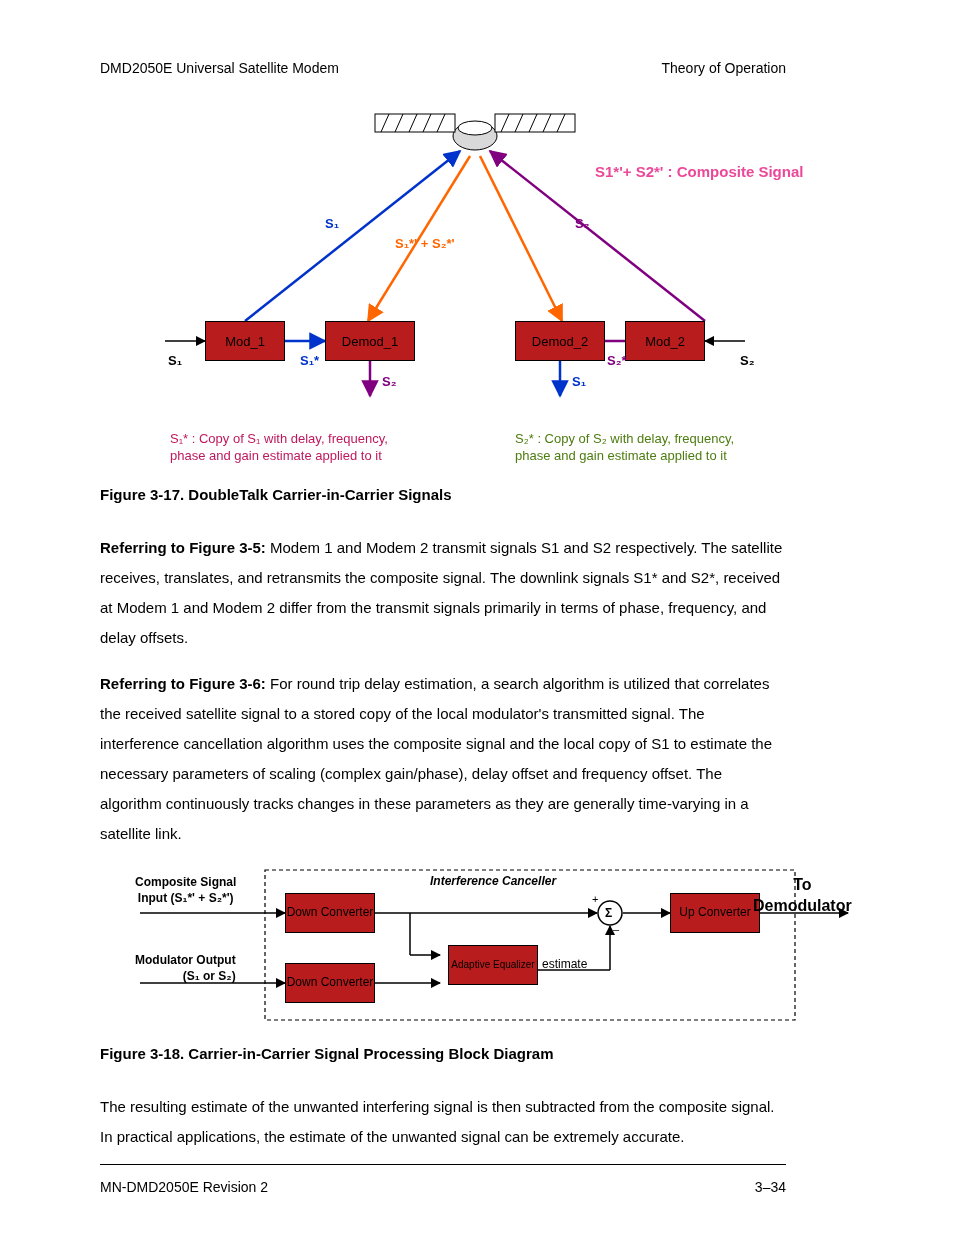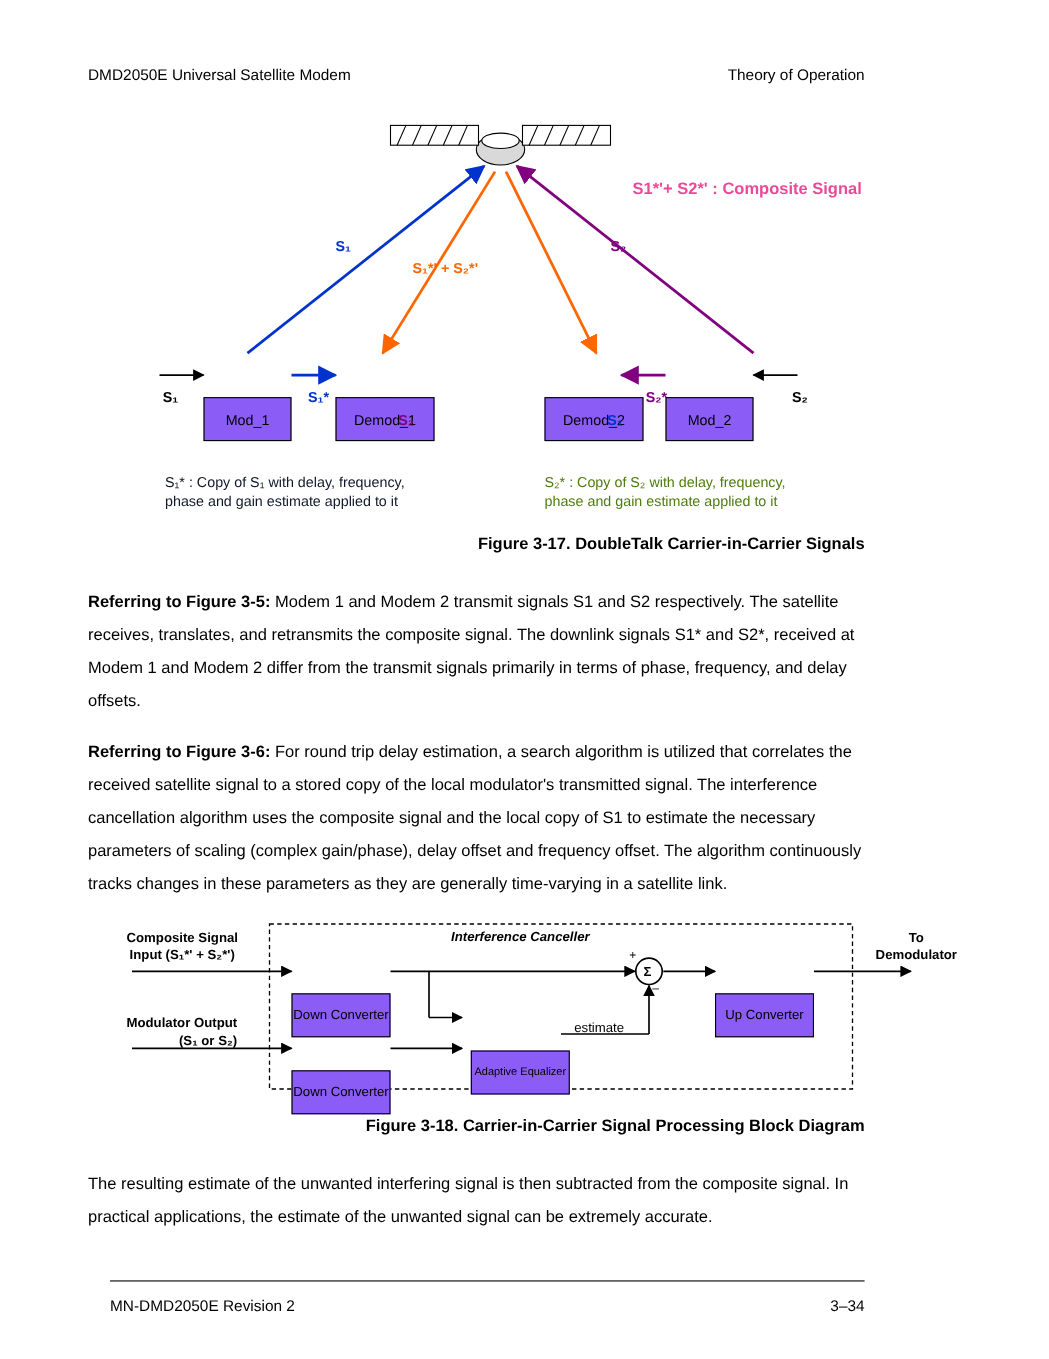--- a/index.html
+++ b/index.html
@@ -8,36 +8,36 @@
     background: #fff;
     font-family: Arial, Helvetica, sans-serif;
     color: #000;
     width: 954px;
   }
   .page {
     position: relative;
     width: 886px;
     height: 1235px;
     box-sizing: border-box;
-    padding: 60px 100px 40px 80px;
+    padding: 60px 100px 40px 100px;
   }
   .header {
     display: flex;
     justify-content: space-between;
     font-size: 14px;
     margin-bottom: 30px;
   }
   .figure1 {
     position: relative;
     width: 750px;
     height: 360px;
     margin: 0 auto;
   }
   .figure-caption {
-    text-align: right;
+    text-align: left;
     font-weight: bold;
     font-size: 15px;
     margin: 20px 0 30px 0;
   }
   .para {
     font-size: 15px;
     line-height: 2.0;
     margin-bottom: 16px;
     text-align: left;
   }
@@ -61,28 +61,27 @@
     right: 100px;
     bottom: 40px;
     display: flex;
     justify-content: space-between;
     font-size: 14px;
   }
   
   .dbox {
     position: absolute;
     border: 1.5px solid #000;
-    background: #8b5cf6;
+    background: #b91c1c;
     font-size: 13px;
     text-align: center;
     display: flex;
     align-items: center;
     justify-content: center;
     box-sizing: border-box;
-    margin-top: 40px;
   }
   .dlabel {
     position: absolute;
     font-size: 13px;
     font-weight: bold;
     white-space: nowrap;
   }
   .note {
     position: absolute;
     font-size: 13px;
@@ -168,21 +167,21 @@
     <div class="dlabel" style="left:475px; top:110px; color:#800080;">S₂</div>
     <div class="dlabel" style="left:295px; top:130px; color:#ff6600;">S₁*' + S₂*'</div>
 
     <div class="dlabel" style="left:68px; top:247px;">S₁</div>
     <div class="dlabel" style="left:200px; top:247px; color:#0033cc;">S₁*</div>
     <div class="dlabel" style="left:282px; top:268px; color:#800080;">S₂</div>
     <div class="dlabel" style="left:507px; top:247px; color:#800080;">S₂*</div>
     <div class="dlabel" style="left:640px; top:247px;">S₂</div>
     <div class="dlabel" style="left:472px; top:268px; color:#0033cc;">S₁</div>
 
-    <div class="note" style="left:70px; top:325px; color:#0f172a;">
+    <div class="note" style="left:70px; top:325px; color:#be185d;">
       <div>S₁* : Copy of S₁ with delay, frequency,</div>
       <div>phase and gain estimate applied to it</div>
     </div>
     <div class="note" style="left:415px; top:325px; color:#4d7c0f;">
       <div>S₂* : Copy of S₂ with delay, frequency,</div>
       <div>phase and gain estimate applied to it</div>
     </div>
   </div>
 
   <div class="figure-caption">Figure 3-17. DoubleTalk Carrier-in-Carrier Signals</div>
@@ -229,21 +228,21 @@
     <div class="dlabel" style="left:330px; top:9px; font-weight:bold; font-size:12px;font-style:italic;">Interference Canceller</div>
 
     <div class="note" style="left:35px; top:10px; font-weight:bold; text-align:center; font-size:12px;">
       <div>Composite Signal</div>
       <div>Input (S₁*' + S₂*')</div>
     </div>
     <div class="note" style="left:35px; top:88px; font-weight:bold; text-align:right; font-size:12px;">
       <div>Modulator Output</div>
       <div>(S₁ or S₂)</div>
     </div>
-    <div class="note" style="left:716px; top:10px; font-weight:bold; text-align:center; font-size:12px;">
+    <div class="note" style="left:653px; top:10px; font-weight:bold; text-align:center; font-size:16px;">
       <div>To</div>
       <div>Demodulator</div>
     </div>
 
     <div class="dlabel" style="left:505px; top:41px; font-size:12px;">Σ</div>
     <div class="dlabel" style="left:492px; top:28px; font-size:11px; font-weight:normal;">+</div>
     <div class="dlabel" style="left:513px; top:58px; font-size:11px; font-weight:normal;">–</div>
     <div class="dlabel" style="left:442px; top:92px; font-size:12px; font-weight:normal;">estimate</div>
   </div>
 

